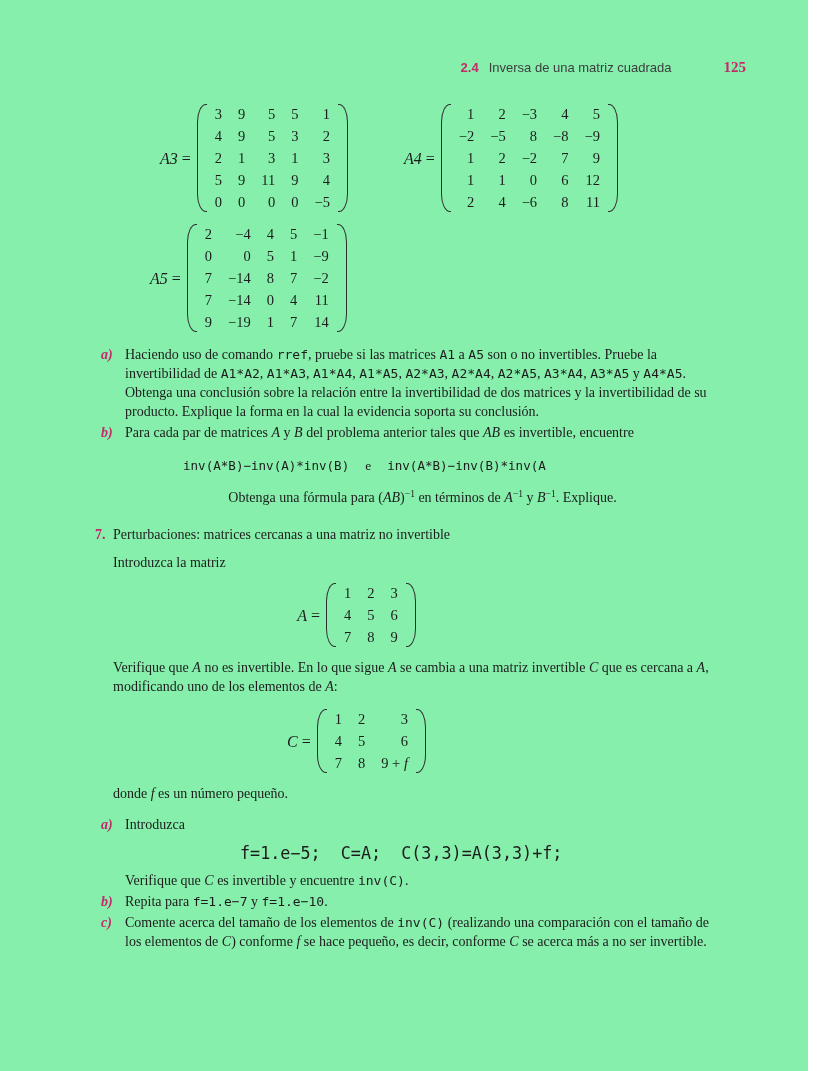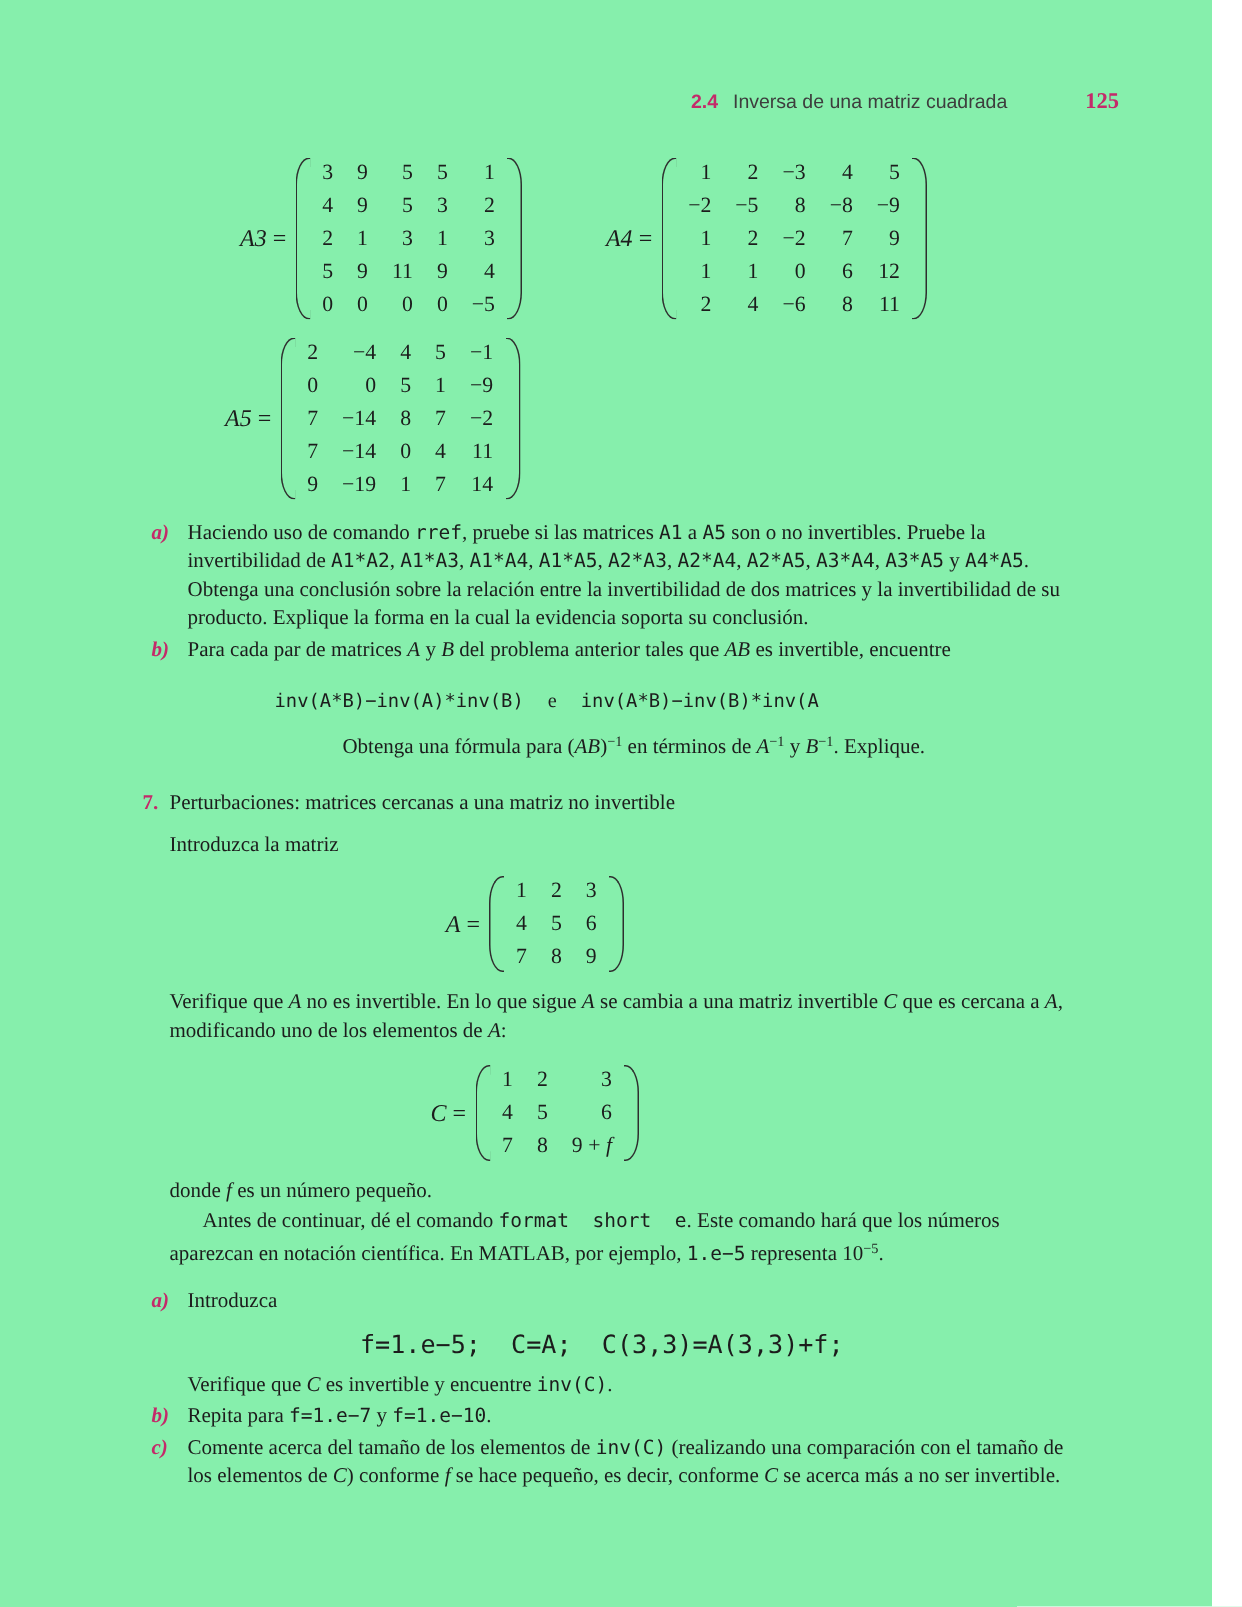--- a/index.html
+++ b/index.html
@@ -317,21 +317,20 @@
                     <td><span class="seg-normal">9 + </span><span class="seg-italic">f</span></td>
                   </tr>
                 </tbody>
               </table>
             <span class="paren pr"></span>
           </div>
         </div>
       </div>
 
       <p class="para p-donde">donde <span class="seg-italic">f</span> es un número pequeño.</p>
-      <p class="para p-indent">Antes de continuar, dé el comando <span class="seg-code">format  short  e</span>. Este comando hará que los números aparezcan en notación científica. En MATLAB, por ejemplo, <span class="seg-code">1.e−5</span> representa 10<span class="seg-sup">−5</span>.</p>
 
       <div class="list7">
         <div class="li">
           <span class="mk">a)</span>
           <div class="li-text">
             <div class="para">Introduzca</div>
             <div class="code-display7"><span class="seg-code">f=1.e−5;  C=A;  C(3,3)=A(3,3)+f;</span></div>
             <div class="para p-verifyC">Verifique que <span class="seg-italic">C</span> es invertible y encuentre <span class="seg-code">inv(C)</span>.</div>
           </div>
         </div>

